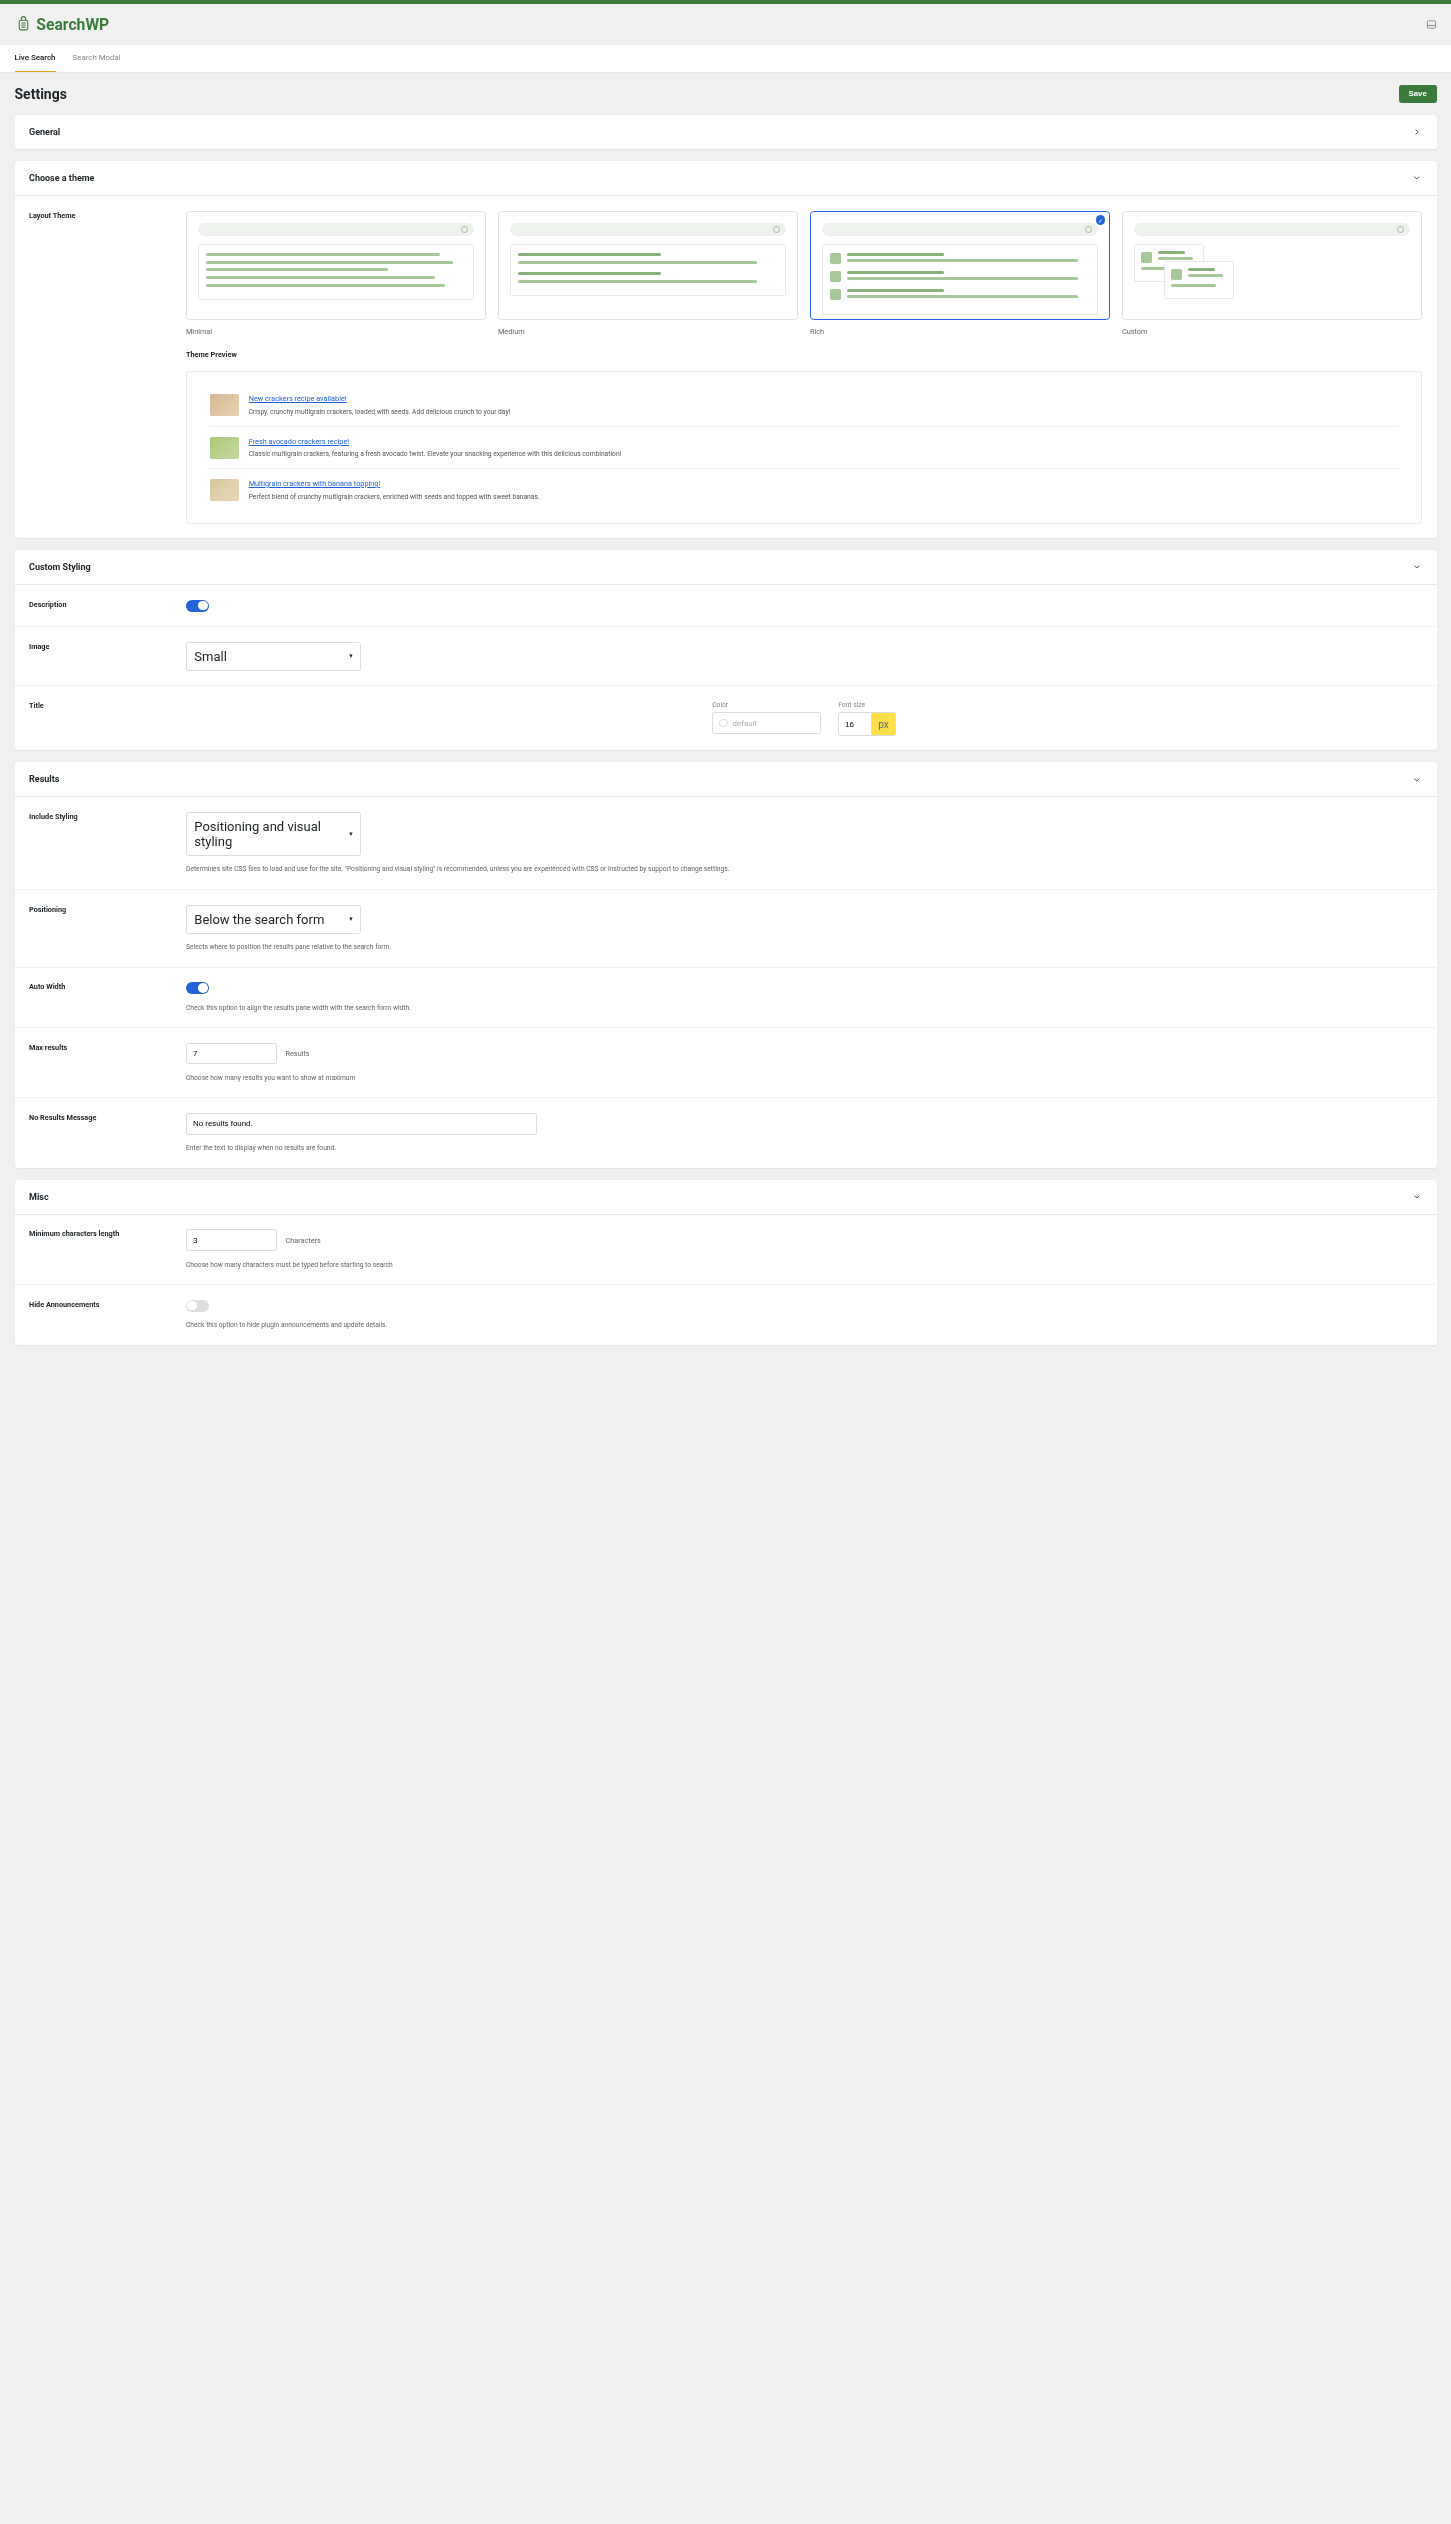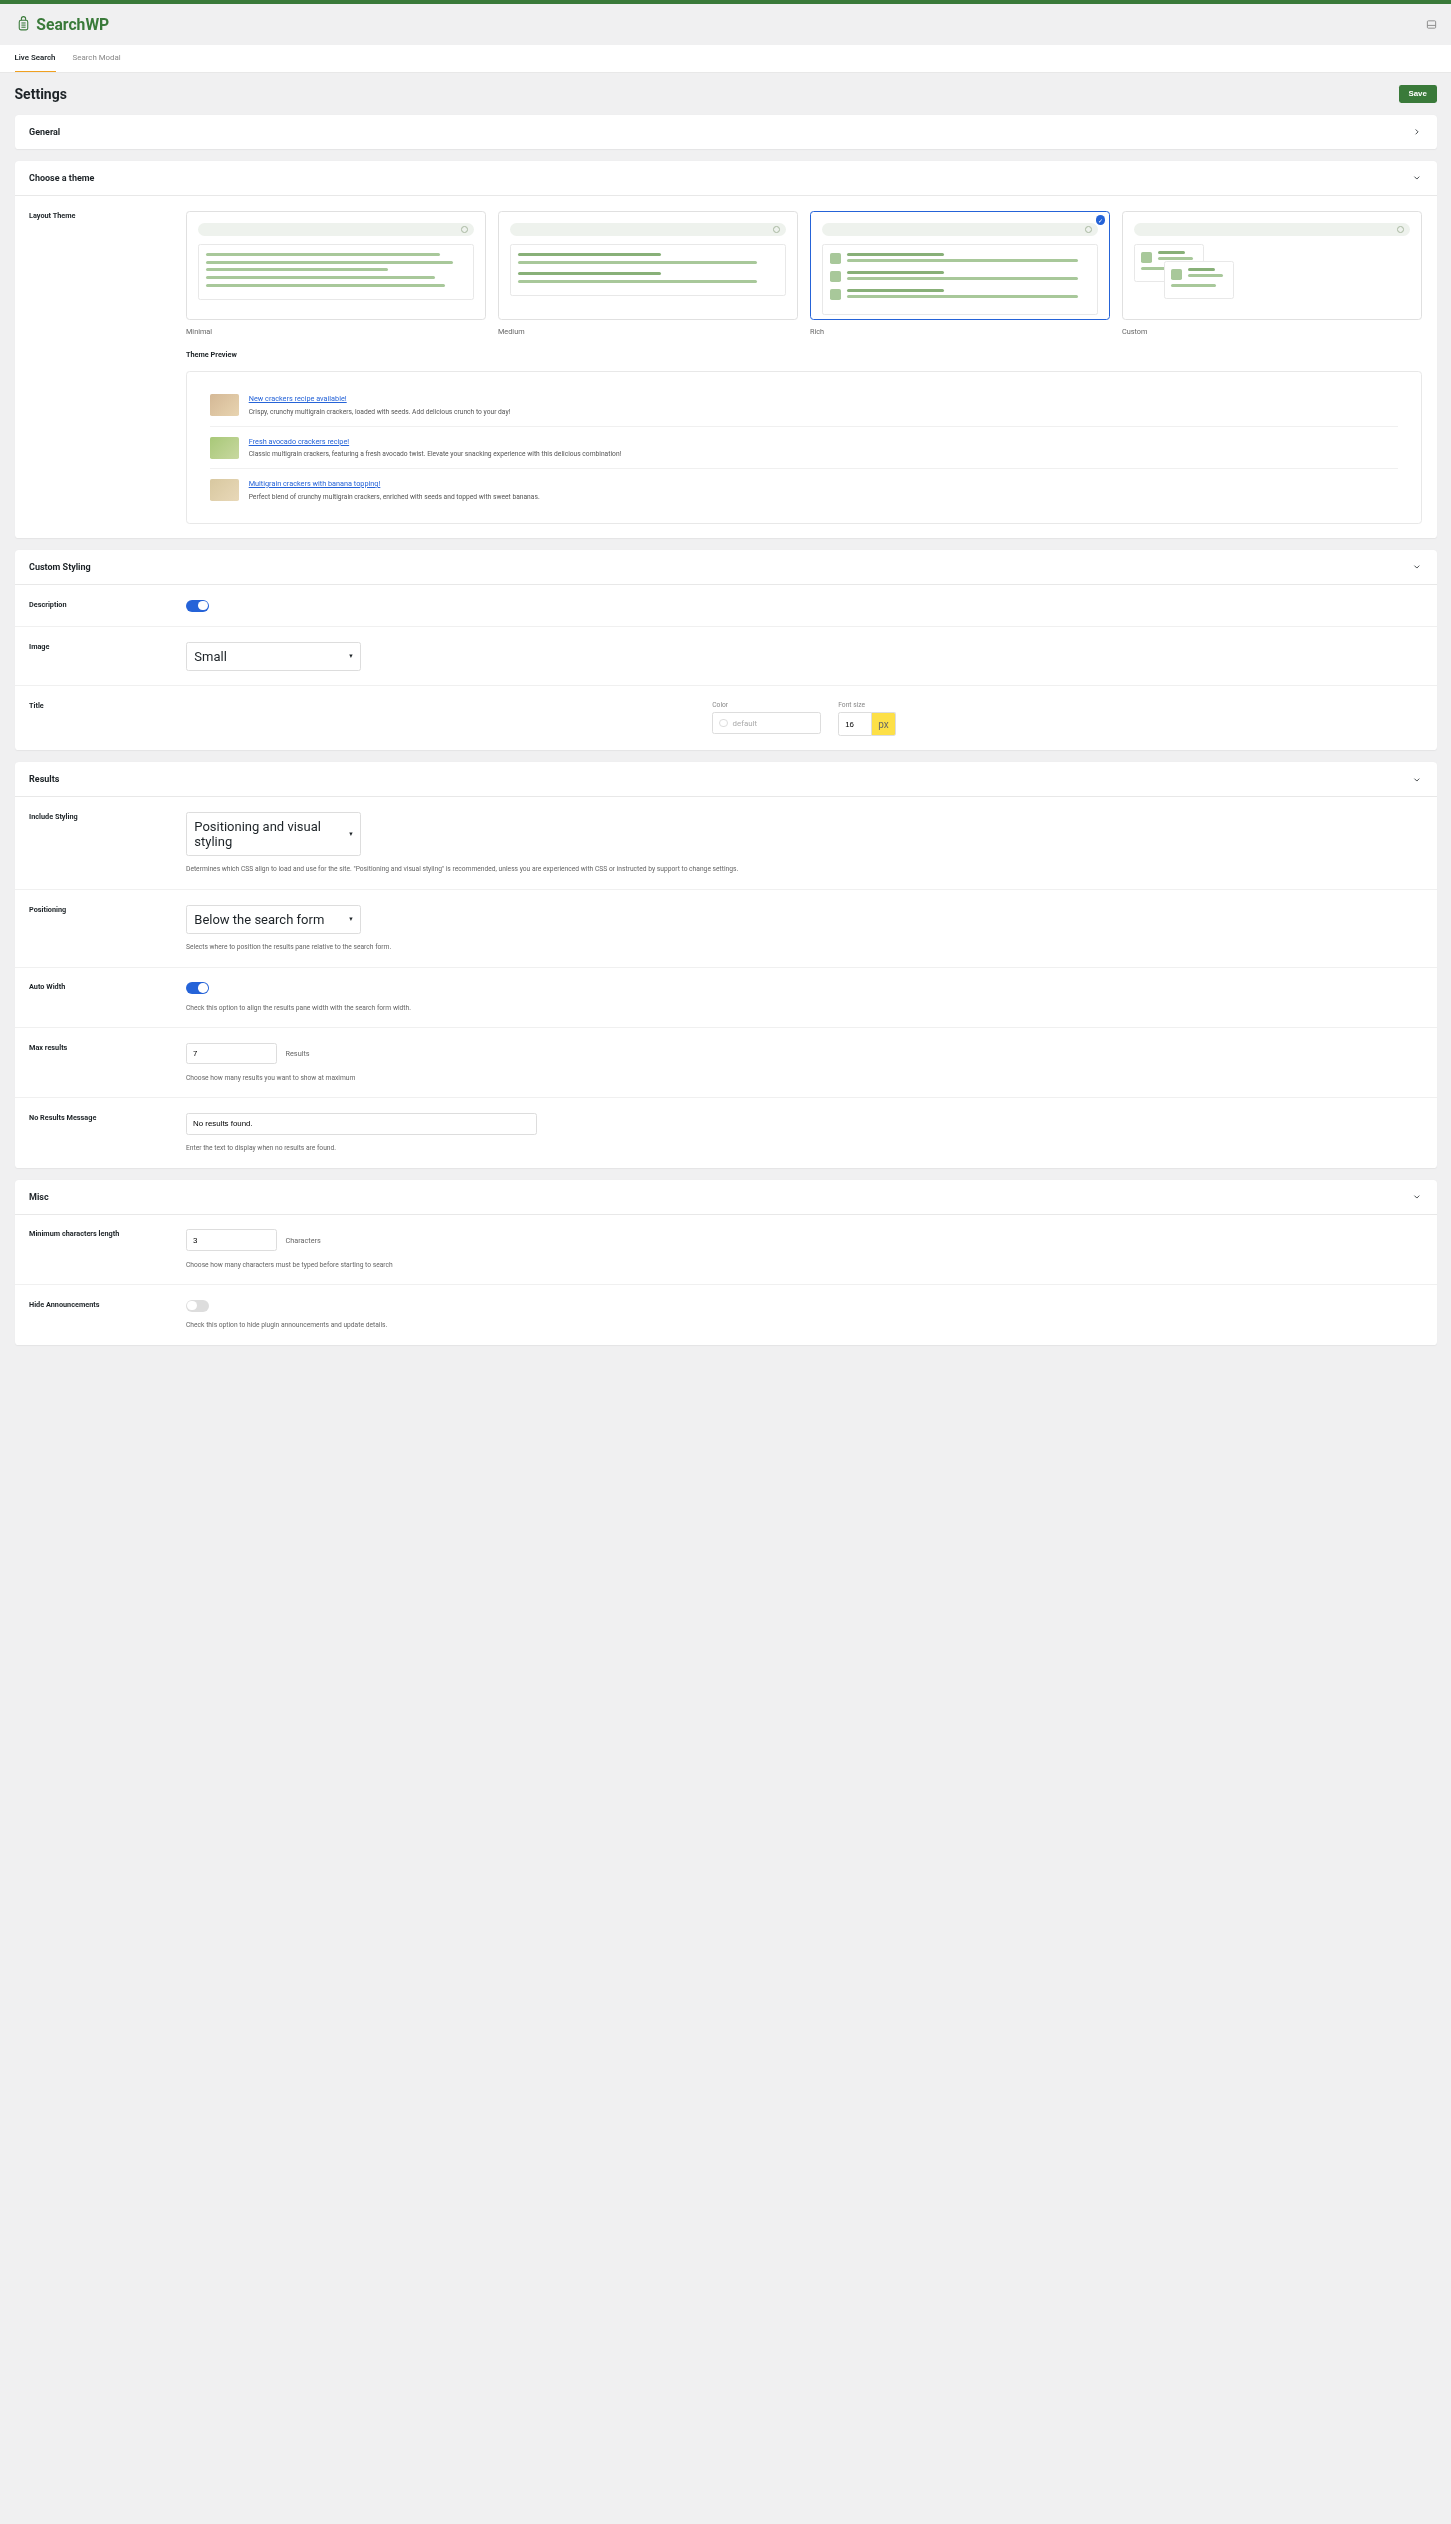--- a/index.html
+++ b/index.html
@@ -296,21 +296,21 @@
           <polyline points="6 9 12 15 18 9"></polyline>
         </svg>
     </div>
     <div class="panel-body">
       <div class="row">
         <div class="row-label">Include Styling</div>
         <div class="row-content">
           <div class="select">
               <span>Positioning and visual styling</span>
             </div>
-          <div class="help">Determines which CSS align to load and use for the site. "Positioning and visual styling" is recommended, unless you are experienced with CSS or instructed by support to change settings.</div>
+          <div class="help">Determines site CSS files to load and use for the site. "Positioning and visual styling" is recommended, unless you are experienced with CSS or instructed by support to change settings.</div>
         </div>
       </div>
       <div class="row">
         <div class="row-label">Positioning</div>
         <div class="row-content">
           <div class="select">
               <span>Below the search form</span>
             </div>
           <div class="help">Selects where to position the results pane relative to the search form.</div>
         </div>

